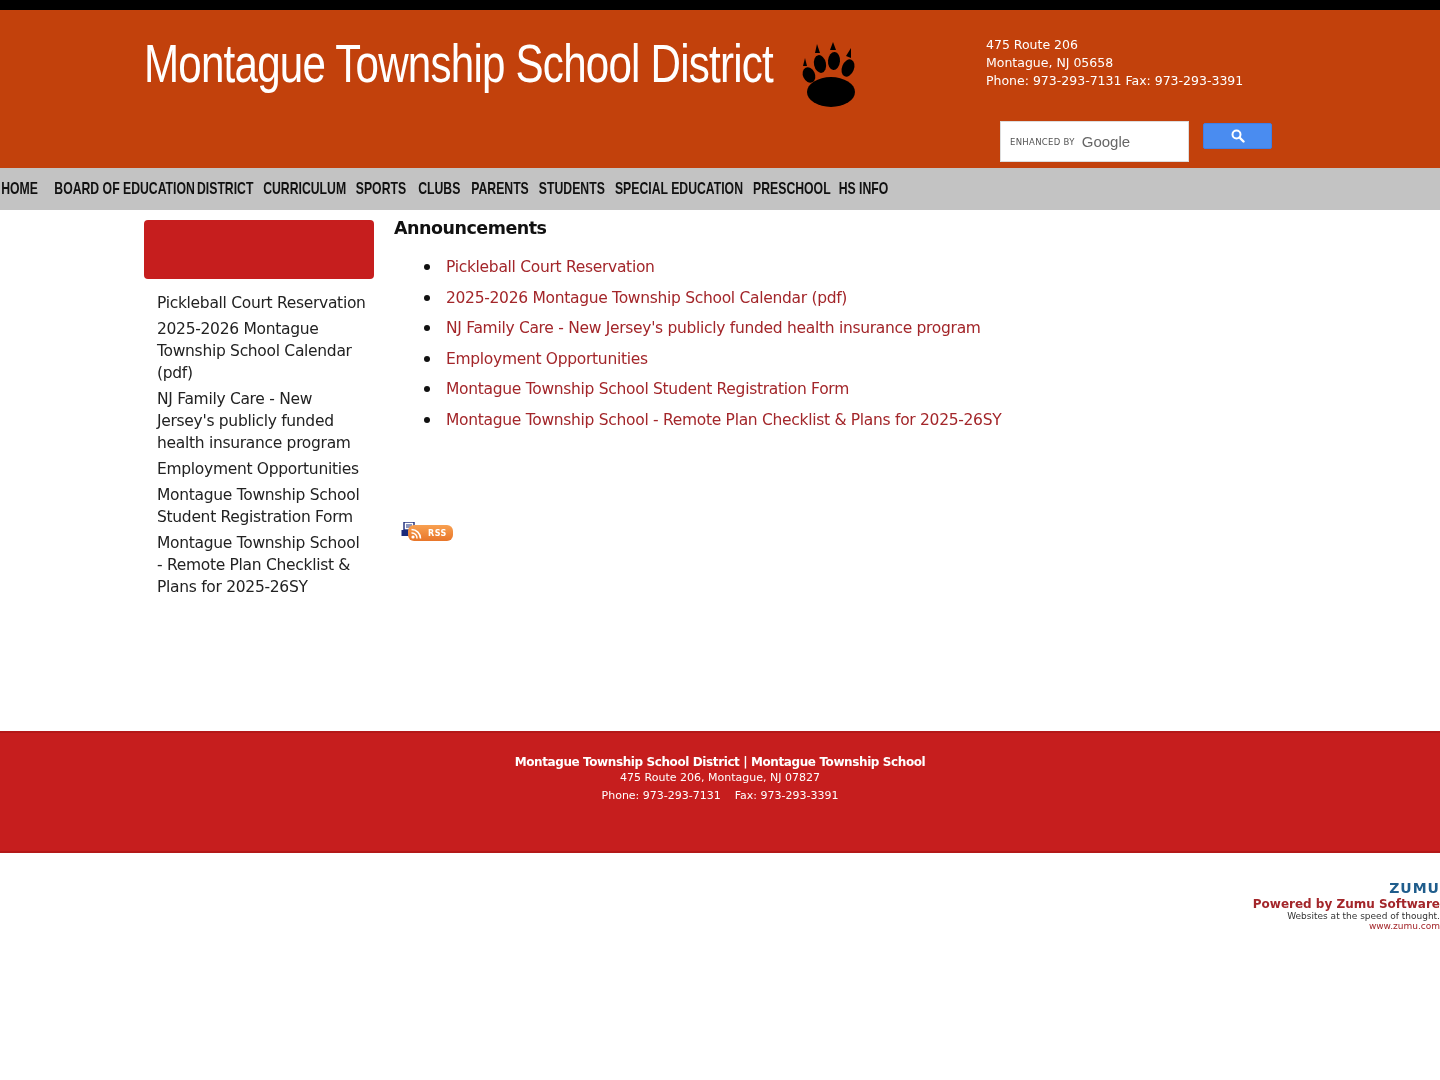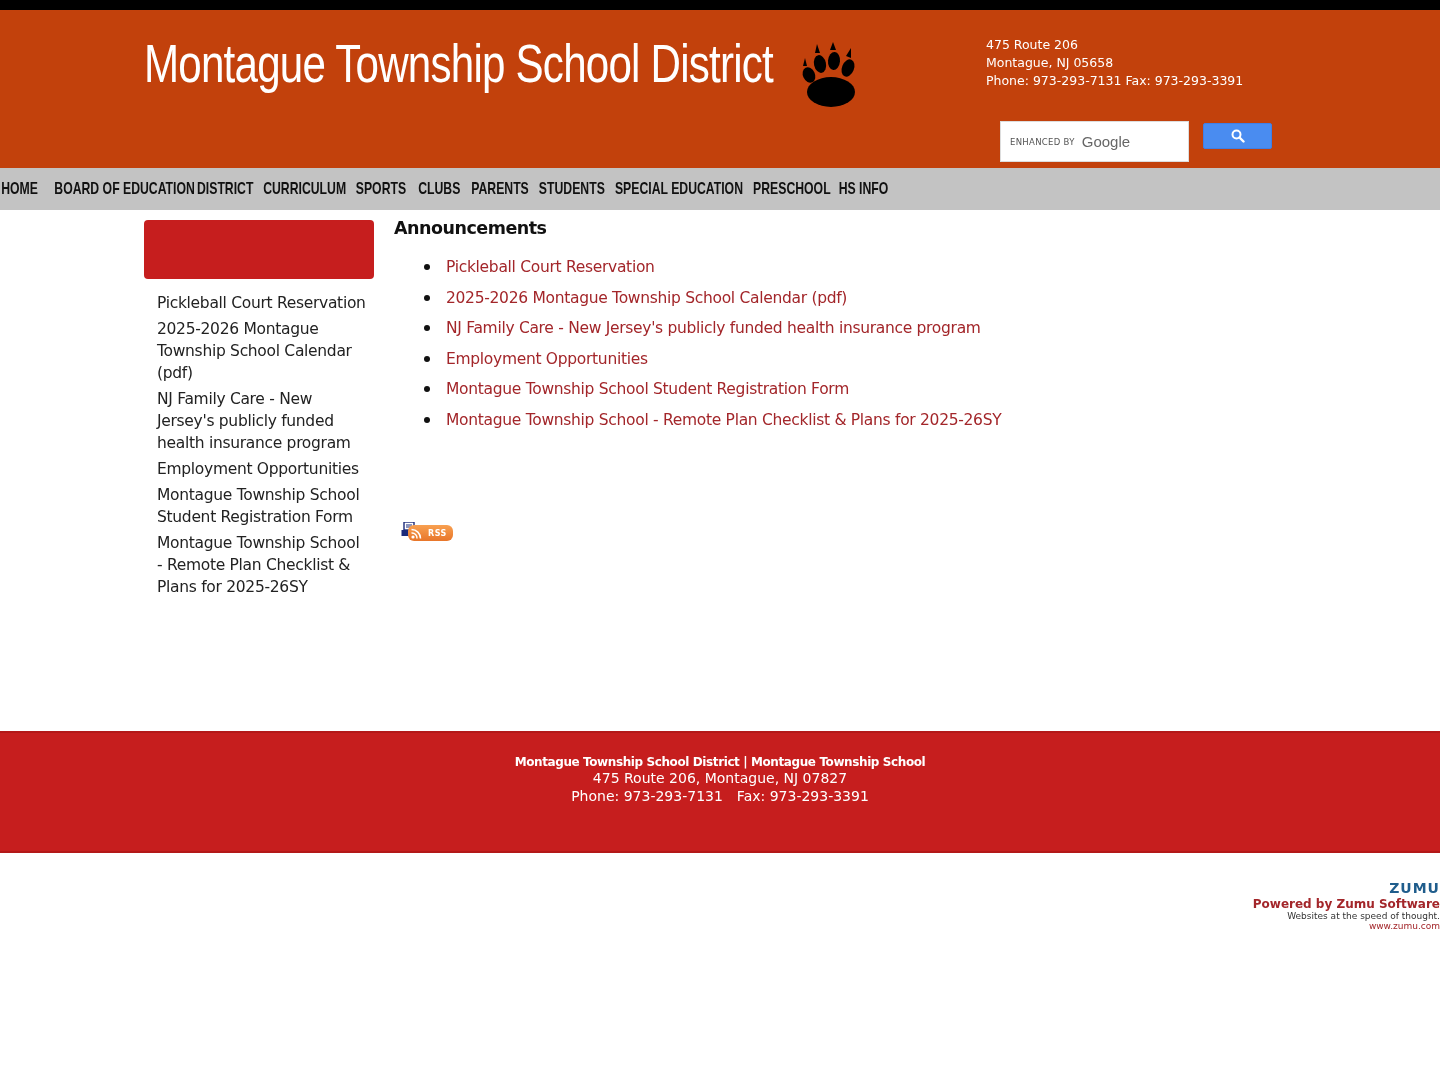--- a/index.html
+++ b/index.html
@@ -60,21 +60,21 @@
       margin-left: 14px; width: 45px; height: 16px; background: linear-gradient(#f8a050, #e8762a);
       border-radius: 6px; display: flex; align-items: center; padding: 4px 3px; cursor: pointer; margin-top: -12px;
     }
     .rss span { color: #fff; font-size: 8px; font-weight: bold; margin-left: 6px; letter-spacing: 0.5px; }
 
     .footer {
       position: absolute; left: 0; top: 731px; width: 1440px; height: 122px; background: #c61e1e;
       border-top: 2px solid #b31818; border-bottom: 2px solid #b31818; text-align: center; color: #fff;
     }
     .footer .f-title { margin-top: 22px; font-size: 12px; font-weight: 600; letter-spacing: -0.4px; }
-    .footer .f-line { font-size: 14px; line-height: 18px; }
+    .footer .f-line { font-size: 11px; line-height: 18px; }
     .footer .f-line .gap { display: inline-block; width: 14px; }
 
     .zumu { position: absolute; left: 0; top: 880px; width: 1440px; text-align: right; }
     .zumu .logo { font-size: 14px; font-weight: 700; color: #1f5d8c; letter-spacing: 1px; }
     .zumu .powered { font-size: 12px; font-weight: 700; color: #a3262a; margin-top: 1px; }
     .zumu .tag { font-size: 9px; color: #333; }
     .zumu .url { font-size: 9px; color: #a3262a; text-decoration: none; display: block; }
   </style>
 </head>
 <body>

